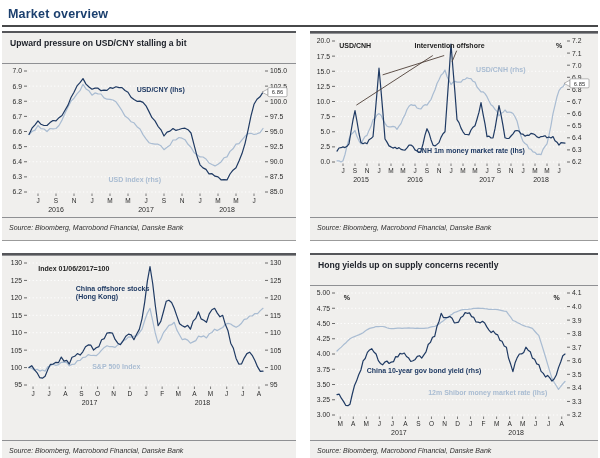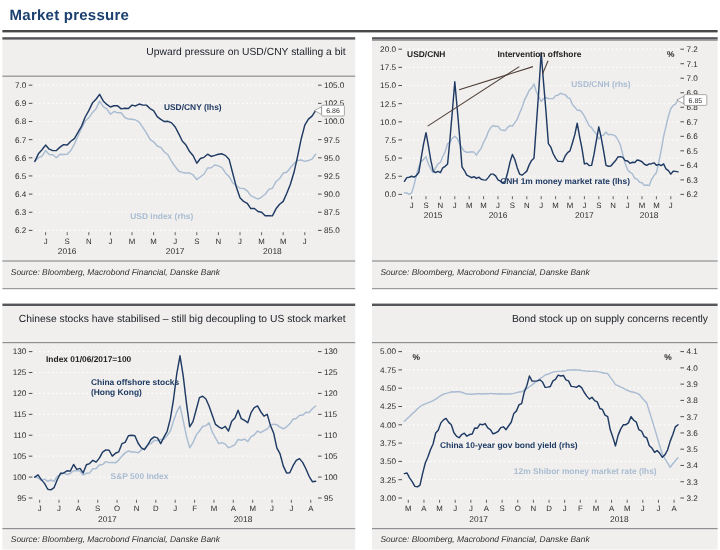--- a/index.html
+++ b/index.html
@@ -3,33 +3,33 @@
 <meta charset="utf-8">
 <style>
   html,body{margin:0;padding:0;background:#ffffff;}
   body{width:600px;height:458px;font-family:"Liberation Sans",sans-serif;overflow:hidden;}
   .page{padding:3px 2px 0 2px;}
   .hdr{padding:1px 0 0 6px;}
   .hdr .t{font-size:12.5px;font-weight:bold;color:var(--accent,#1b3f6e);letter-spacing:.2px;}
   .hdr-rule{height:2px;background:#47484a;margin-top:3px;}
   .grid{display:grid;grid-template-columns:294px 288px;grid-template-rows:210px 211px;column-gap:14px;row-gap:12px;margin-top:4px;}
   .panel{background:var(--panelbg,#f0efed);border-top:2px solid #55565a;border-bottom:1px solid #9b9b9b;display:flex;flex-direction:column;box-sizing:border-box;}
-  .panel h3{margin:0;padding:5px 8px 0;height:30px;box-sizing:border-box;font-size:8.6px;line-height:1.3;color:var(--titlecol,#20242c);font-weight:normal;text-align:right;}
+  .panel h3{margin:0;padding:5px 8px 0;height:30px;box-sizing:border-box;font-size:8.6px;line-height:1.3;color:var(--titlecol,#20242c);font-weight:bold;}
   .rule{height:1px;background:#8f9093;}
   .plot{flex:1 1 auto;position:relative;overflow:hidden;}
   .plot svg{display:block;}
   .src{height:22px;box-sizing:border-box;padding:6px 7px 0;font-size:7px;font-style:italic;color:#2e2e2e;}
   svg text{font-family:"Liberation Sans",sans-serif;}
 </style>
 </head>
 <body>
 
 <div class="page">
   <div class="hdr">
-    <span class="t">Market pressure</span>
+    <span class="t">Market overview</span>
   </div>
   <div class="hdr-rule"></div>
 
   <div class="grid">
 
     <section class="panel">
       <h3>Upward pressure on USD/CNY stalling a bit</h3>
       <div class="rule"></div>
       <div class="plot">
           <svg viewBox="0 0 294 153" width="294" height="153">
@@ -254,21 +254,20 @@
               <rect x="260" y="44.850000000000065" width="19" height="9" fill="#ffffff" stroke="#8a8a8a" stroke-width="0.6" rx="1"></rect>
               <text x="269.5" y="51.55000000000007" text-anchor="middle" font-size="5.8" fill="#333333">6.85</text>
             </g>
           </svg>
         </div>
       <div class="rule"></div>
       <div class="src">Source: Bloomberg, Macrobond Financial, Danske Bank</div>
     </section>
 
     <section class="panel">
-      <h3>Chinese stocks have stabilised – still big decoupling to US stock market</h3>
       <div class="rule"></div>
       <div class="plot">
           <svg viewBox="0 0 294 154" width="294" height="154">
             <g>
               <line x1="27" x2="261" y1="7" y2="7" stroke="#ffffff" stroke-width="1" stroke-dasharray="1.2,2.4"></line>
               <line x1="27" x2="261" y1="24.428571428571427" y2="24.428571428571427" stroke="#ffffff" stroke-width="1" stroke-dasharray="1.2,2.4"></line>
               <line x1="27" x2="261" y1="41.857142857142854" y2="41.857142857142854" stroke="#ffffff" stroke-width="1" stroke-dasharray="1.2,2.4"></line>
               <line x1="27" x2="261" y1="59.285714285714285" y2="59.285714285714285" stroke="#ffffff" stroke-width="1" stroke-dasharray="1.2,2.4"></line>
               <line x1="27" x2="261" y1="76.71428571428571" y2="76.71428571428571" stroke="#ffffff" stroke-width="1" stroke-dasharray="1.2,2.4"></line>
               <line x1="27" x2="261" y1="94.14285714285714" y2="94.14285714285714" stroke="#ffffff" stroke-width="1" stroke-dasharray="1.2,2.4"></line>
@@ -352,21 +351,21 @@
               <text x="73.80000000000001" y="34.96" font-size="7" fill="#1f3a63" font-weight="bold"><tspan x="73.80000000000001" dy="0">China offshore stocks</tspan><tspan x="73.80000000000001" dy="8">(Hong Kong)</tspan></text>
               <text x="90.18" y="113.03999999999999" font-size="7" fill="#a9bcd2" font-weight="bold"><tspan x="90.18" dy="0">S&amp;P 500 Index</tspan></text>
             </g>
           </svg>
         </div>
       <div class="rule"></div>
       <div class="src">Source: Bloomberg, Macrobond Financial, Danske Bank</div>
     </section>
 
     <section class="panel">
-      <h3>Bond stock up on supply concerns recently</h3>
+      <h3>Hong yields up on supply concerns recently</h3>
       <div class="rule"></div>
       <div class="plot">
           <svg viewBox="0 0 288 154" width="288" height="154">
             <g>
               <line x1="27" x2="255" y1="7" y2="7" stroke="#ffffff" stroke-width="1" stroke-dasharray="1.2,2.4"></line>
               <line x1="27" x2="255" y1="22.25" y2="22.25" stroke="#ffffff" stroke-width="1" stroke-dasharray="1.2,2.4"></line>
               <line x1="27" x2="255" y1="37.5" y2="37.5" stroke="#ffffff" stroke-width="1" stroke-dasharray="1.2,2.4"></line>
               <line x1="27" x2="255" y1="52.75" y2="52.75" stroke="#ffffff" stroke-width="1" stroke-dasharray="1.2,2.4"></line>
               <line x1="27" x2="255" y1="68" y2="68" stroke="#ffffff" stroke-width="1" stroke-dasharray="1.2,2.4"></line>
               <line x1="27" x2="255" y1="83.25" y2="83.25" stroke="#ffffff" stroke-width="1" stroke-dasharray="1.2,2.4"></line>

